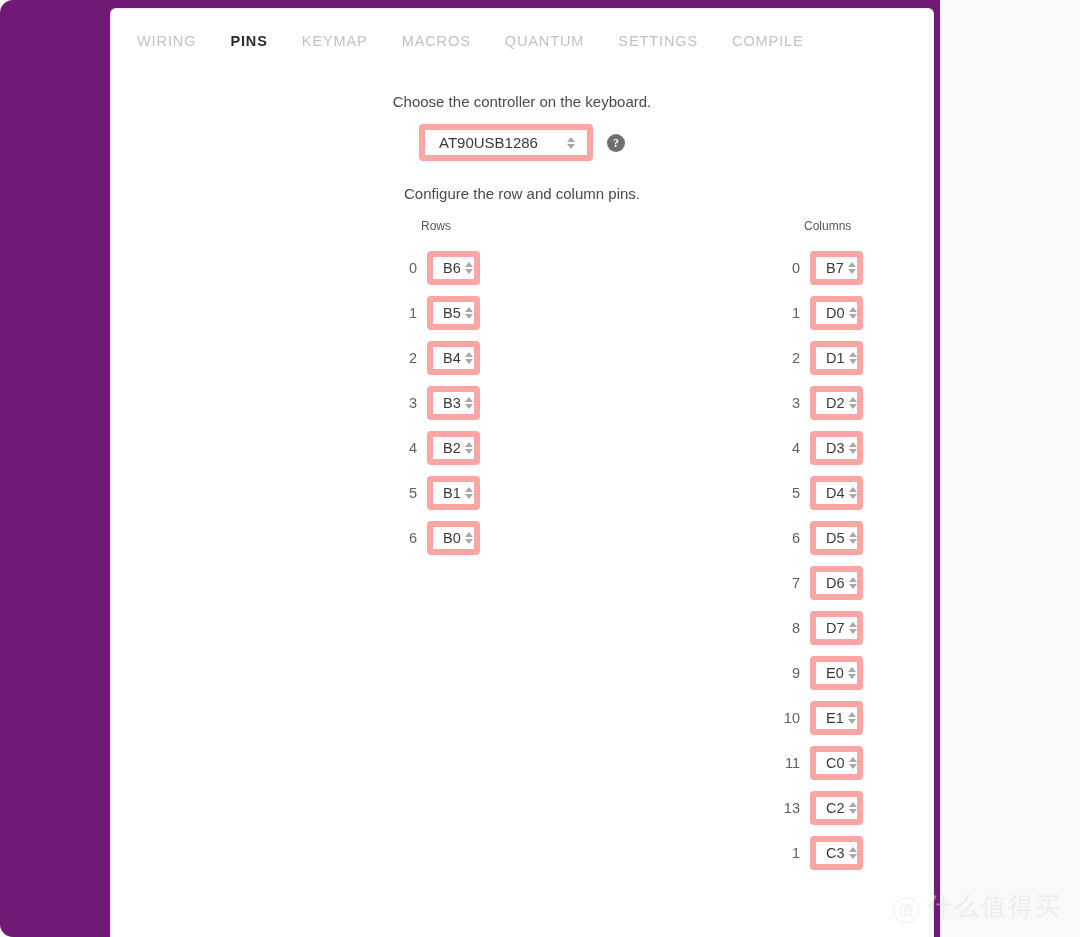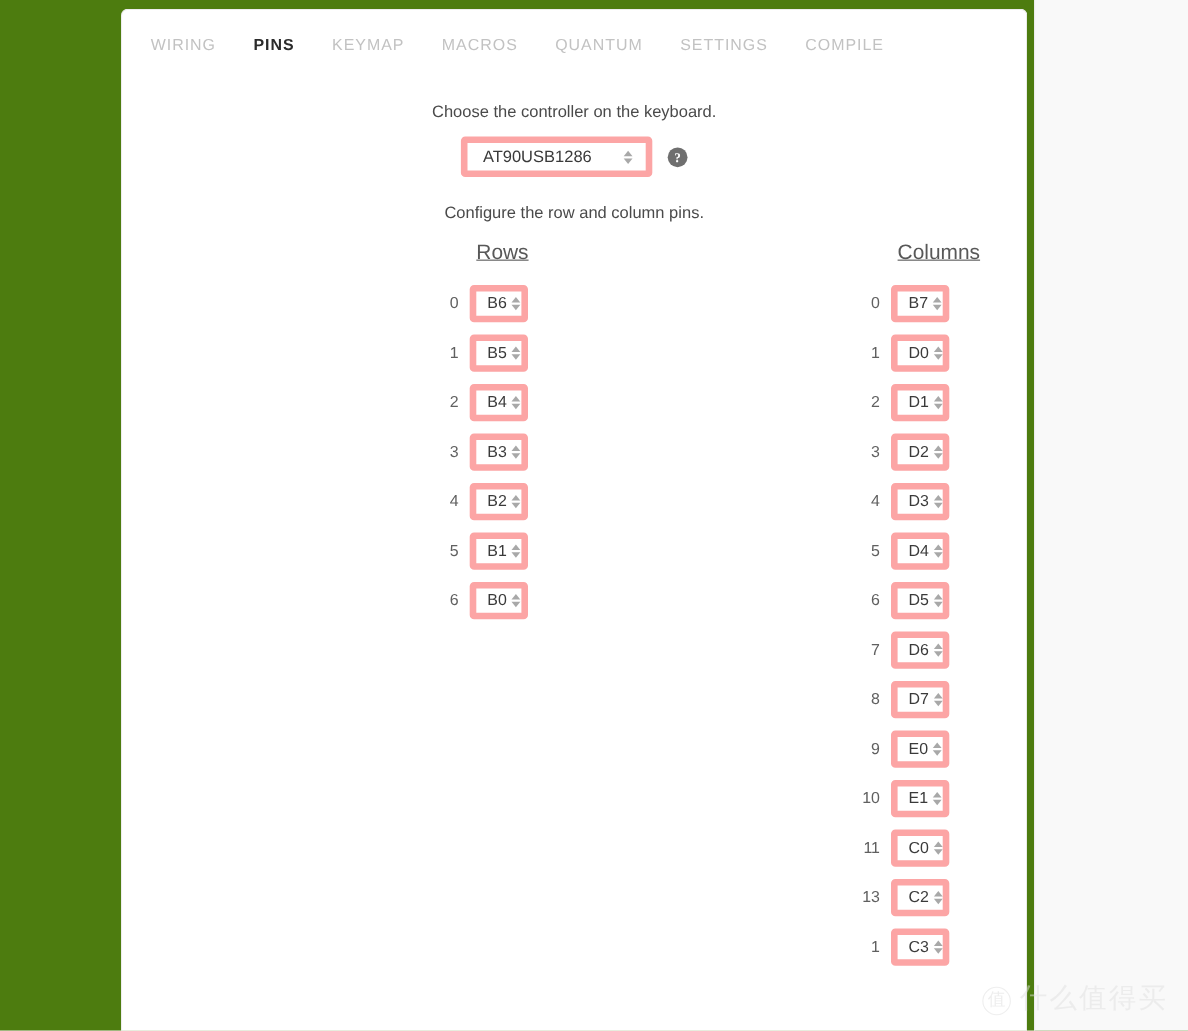--- a/index.html
+++ b/index.html
@@ -9,21 +9,22 @@
     width: 1080px; height: 937px;
     background: #f9f9f9;
     font-family: "Liberation Sans", "DejaVu Sans", sans-serif;
     overflow: hidden;
   }
 
   #root {
     position: relative;
     width: 1080px;
     height: 937px;
-    background: #4d7c0f;
+    background: #701a75;
+    border-radius: 13px;
   }
 
   
   .right-gutter {
     position: absolute;
     top: 0; left: 940px;
     width: 140px; height: 937px;
     background: #f9f9f9;
     border-left: 1px solid #ececec;
   }
@@ -149,25 +150,24 @@
     cursor: pointer;
     font-family: "Liberation Serif", serif;
   }
 
   
   .pin-group { position: absolute; top: 210px; }
   #rows-group { left: 280px; }
   #cols-group { left: 663px; }
 
   .group-title {
-    font-size: 19px;
+    font-size: 12px;
     color: #585858;
-    margin: 0 0 12px 42px;
+    margin: 0 0 12px 30px;
     font-weight: 400;
-    text-decoration: underline;
   }
 
   .pin-row {
     display: flex;
     align-items: center;
     height: 45px;
   }
   .pin-index {
     width: 26px;
     text-align: right;

